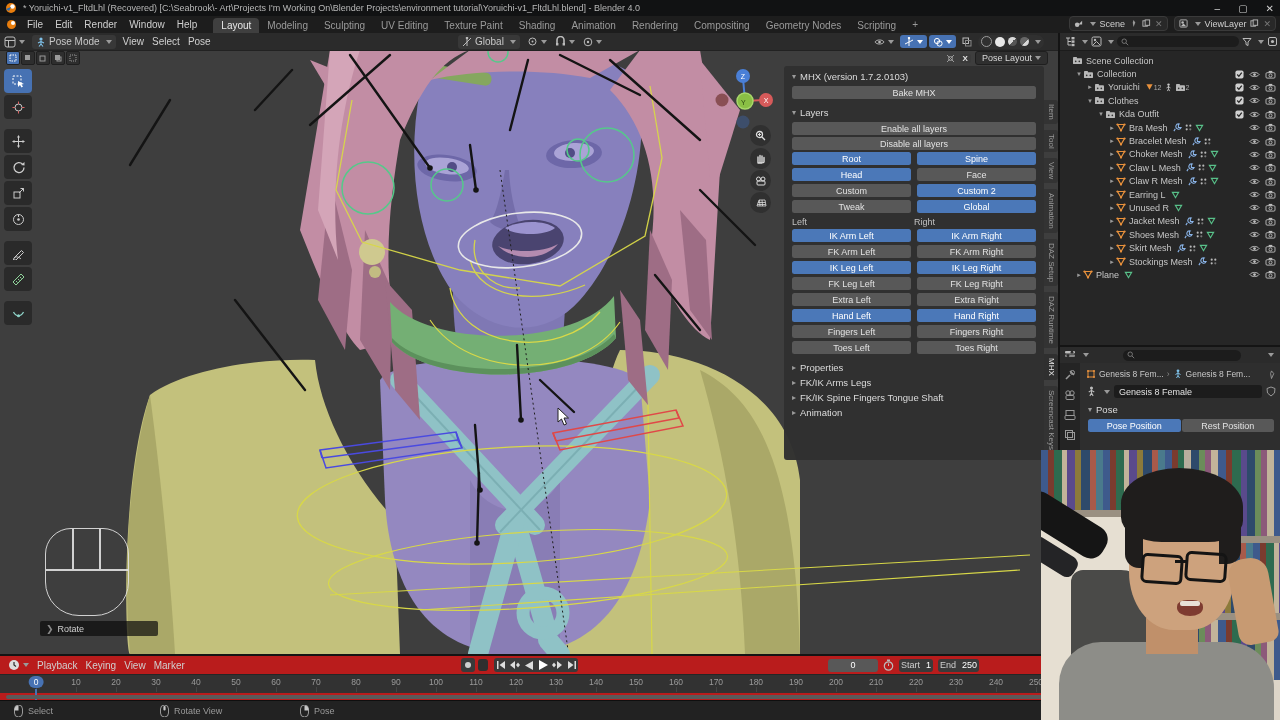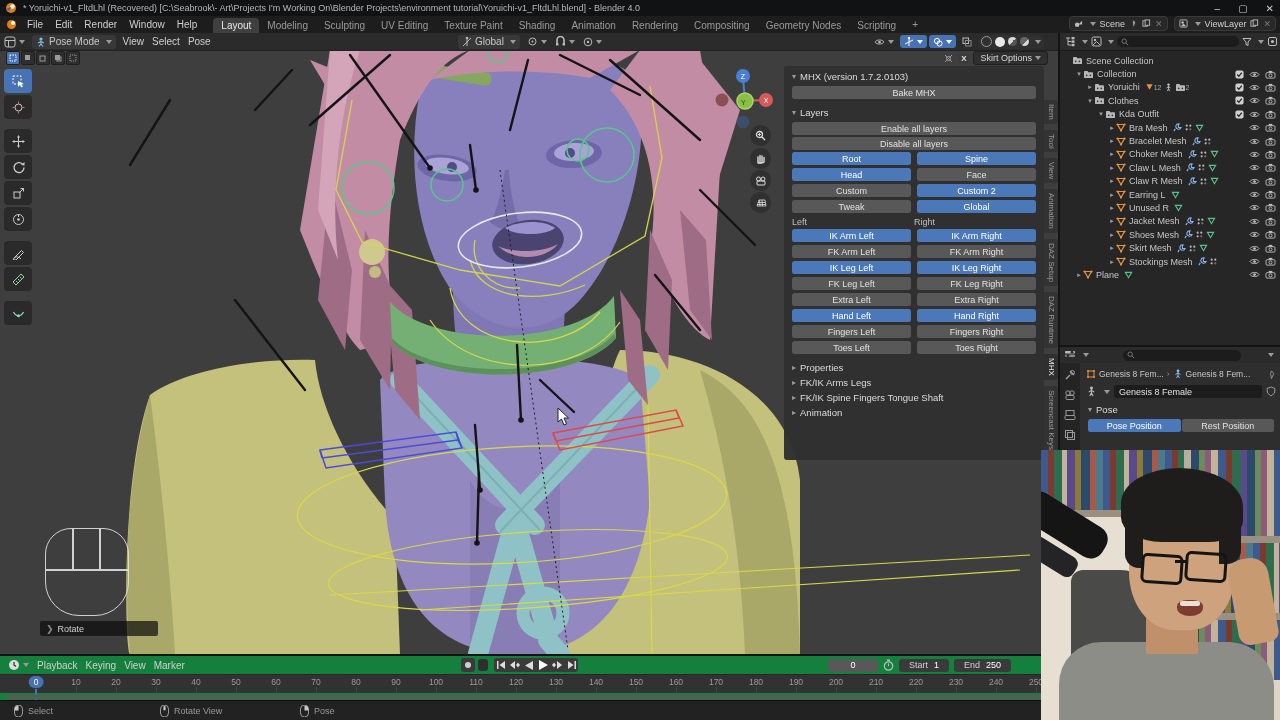--- a/index.html
+++ b/index.html
@@ -77,32 +77,32 @@
   .namefield{display:flex;align-items:center;gap:4px;margin:4px 6px;}
   .namefield .fld{flex:1;height:13px;background:#1c1c1c;border-radius:3px;color:#e0e0e0;font-size:9px;display:flex;align-items:center;padding:0 5px;}
   .pose-btns{display:flex;margin:2px 8px;gap:1px;}
   .pose-btns .btn{flex:1;}
   
   #webcam{left:1041px;top:450px;width:239px;height:270px;z-index:50;overflow:hidden;background:#ddd5c8;}
   .shelfboard{position:absolute;background:#9a9082;height:7px;}
   .books{position:absolute;background:repeating-linear-gradient(90deg,#3e5a8c 0 7px,#7a3b2e 7px 13px,#2e6b4f 13px 21px,#c2b49a 21px 26px,#5a4a8c 26px 34px,#8c7a3b 34px 40px,#2e4a6b 40px 49px,#a85a4a 49px 55px,#4a7a8c 55px 62px);}
   .books2{position:absolute;background:repeating-linear-gradient(90deg,#2e4a6b 0 8px,#6b8c5a 8px 14px,#8c5a7a 14px 20px,#c2b49a 20px 27px,#3e5a8c 27px 35px,#7a3b2e 35px 41px,#2e6b4f 41px 50px,#5a4a8c 50px 56px);}
   
-  #timeline{left:0;top:654px;width:1280px;height:46px;background:#15803d;border-top:2px solid #141414;}
+  #timeline{left:0;top:654px;width:1280px;height:46px;background:#b91c1c;border-top:2px solid #141414;}
   #tl-hdr{height:18px;display:flex;align-items:center;}
   #tl-ruler{position:absolute;left:0;top:18px;width:1280px;height:18px;background:#323232;border-top:1px solid #262626;}
   .tick{position:absolute;top:2px;transform:translateX(-50%);color:#9a9a9a;font-size:8.5px;}
   .tickline{position:absolute;top:12px;width:1px;height:5px;background:#454545;}
   #playhead{position:absolute;top:1px;transform:translateX(-50%);background:#4772b3;color:#fff;border-radius:7px;padding:0 5px;font-size:8.5px;line-height:12px;}
   #playline{position:absolute;top:14px;width:2px;height:31px;background:#4772b3;}
   #tl-scroll{position:absolute;left:6px;top:39px;width:1266px;height:4px;background:#5a5a5a;border-radius:2px;}
   .pb-group{display:flex;align-items:center;background:#3a3a3a;border-radius:3px;height:14px;margin-left:6px;}
   .pb-btn{width:14px;height:14px;display:flex;align-items:center;justify-content:center;}
   .framefield{width:50px;height:13px;background:#585858;border-radius:3px;color:#fff;font-size:9px;display:flex;align-items:center;justify-content:center;}
-  .pill{height:13px;background:#3a3a3a;border-radius:3px;color:#cfcfcf;font-size:9px;display:flex;align-items:center;padding:0 10px;gap:6px;}
+  .pill{height:13px;background:#3a3a3a;border-radius:3px;color:#cfcfcf;font-size:9px;display:flex;align-items:center;padding:0 2px;gap:6px;}
   
   #statusbar{left:0;top:700px;width:1280px;height:20px;background:#222;border-top:1px solid #0f0f0f;display:flex;align-items:center;}
   .st-item{display:flex;align-items:center;gap:5px;color:#9a9a9a;font-size:9px;}
 </style>
 </head>
 <body>
 
 <div id="app">
 
   <div id="titlebar" class="abs">
@@ -442,21 +442,21 @@
           </div>
       </div>
     </div>
     <div id="pose-options">
       <svg width="11" height="11" viewBox="0 0 11 11">
           <path d="M2 2 L9 9 M9 2 L2 9" stroke="#9a9a9a" fill="none"></path>
           <circle cx="5.5" cy="5.5" r="2" fill="none" stroke="#9a9a9a"></circle>
         </svg>
       <span class="xmirror">X</span>
       <div class="po-box">
-        <span>Skirt Options</span>
+        <span>Pose Layout</span>
           <span class="caret"></span>
       </div>
     </div>
 
     <div id="tool-col">
         <div class="tool-btn active">
           <svg width="13" height="13" viewBox="0 0 13 13">
             <rect x="1" y="1" width="8" height="8" fill="none" stroke="#fff" stroke-dasharray="2,1.5"></rect>
             <path d="M6 6 L6 12 L8 10 L9.5 12.5 L11 11.5 L9.5 9.5 L12 9 Z" fill="#fff"></path>
           </svg>

